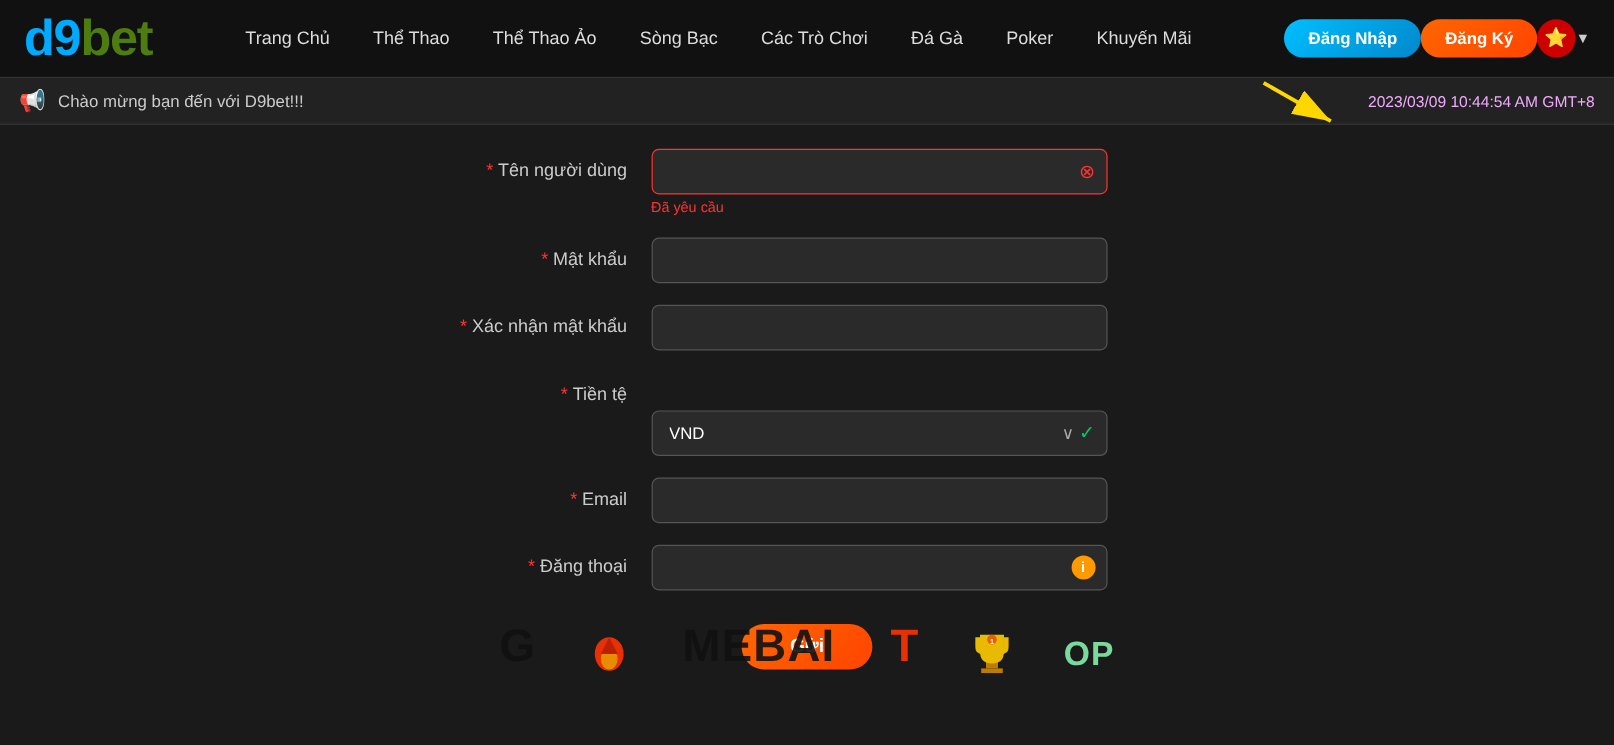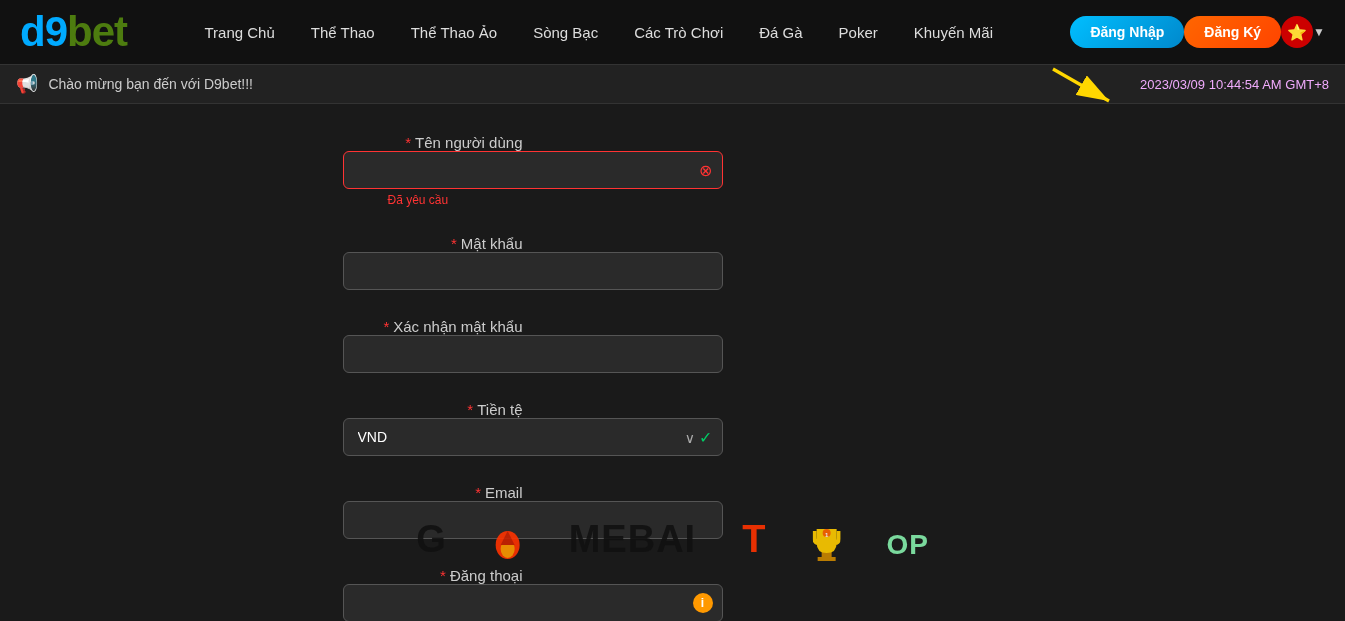--- a/index.html
+++ b/index.html
@@ -141,21 +141,20 @@
       display: flex;
       flex-direction: column;
       align-items: center;
     }
 
     .form-row {
       display: flex;
       align-items: flex-start;
       margin-bottom: 18px;
       width: 660px;
-      flex-direction: column;
     }
 
     .form-label {
       color: #ccc;
       font-size: 15px;
       min-width: 200px;
       text-align: right;
       padding-right: 20px;
       padding-top: 10px;
     }
@@ -221,26 +220,26 @@
       align-items: center;
       justify-content: center;
       font-size: 12px;
       font-weight: bold;
     }
 
     .error-text {
       color: #ff3333;
       font-size: 12px;
       margin-top: 4px;
-      margin-left: 45px;
     }
 
     .select-wrap {
       position: relative;
       width: 380px;
+      margin-top: 32px;
     }
 
     .form-select {
       background-color: #2a2a2a;
       border: 1px solid #555;
       border-radius: 6px;
       color: #fff;
       padding: 10px 14px;
       font-size: 14px;
       width: 100%;

